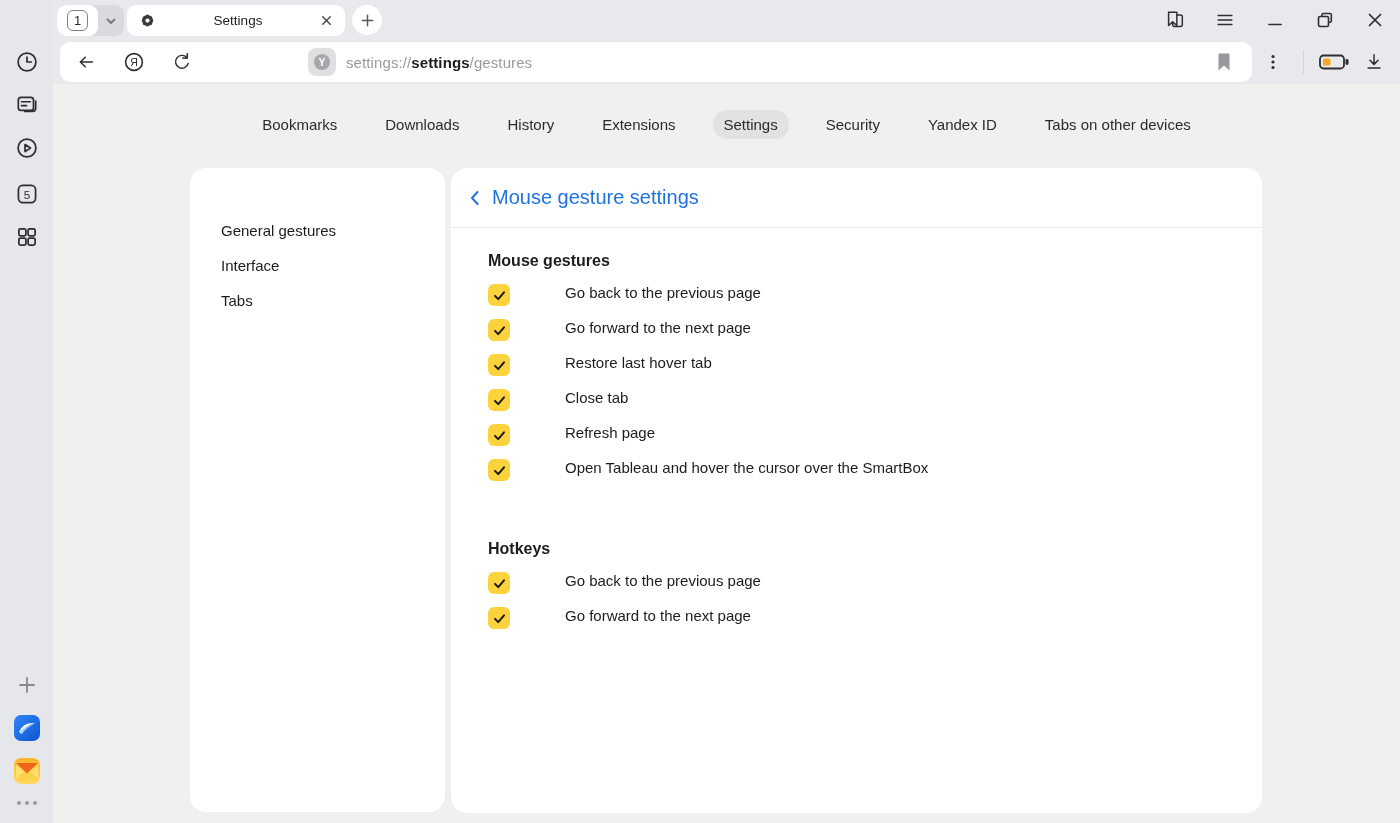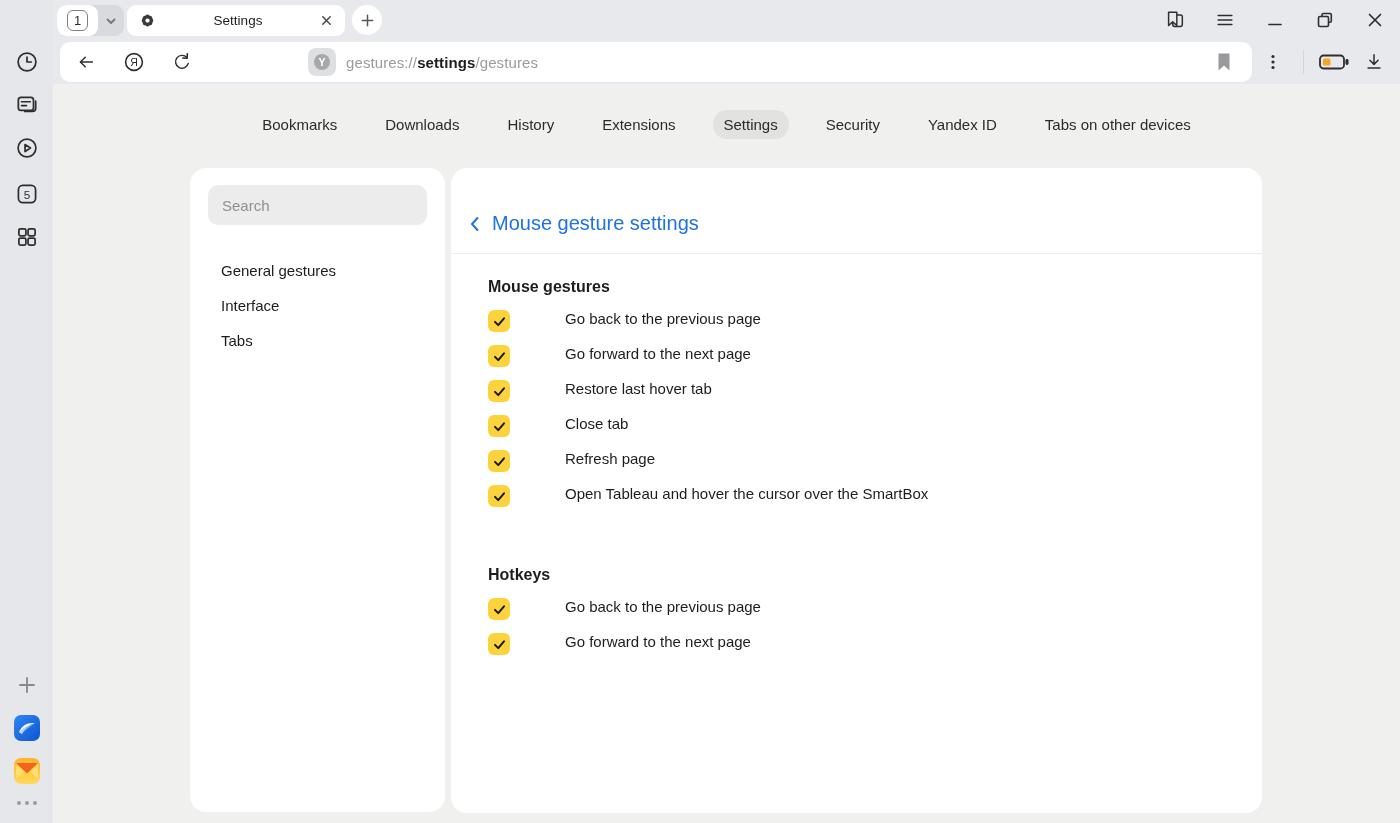--- a/index.html
+++ b/index.html
@@ -43,21 +43,21 @@
   .nav-item.active { background:#e2e2e1; }
 
   .panel { position:absolute; background:#fff; border-radius:16px; }
   .left-panel { left:137px; top:84px; width:255px; height:644px; padding:17px 18px; }
   .search-box { width:219px; height:40px; background:#ececec; border:none; border-radius:10px; padding:0 14px; font-size:15px; color:#1d1d1f; font-family:"Liberation Sans", sans-serif; outline:none; }
   .search-box::placeholder { color:#8e8f92; }
   .side-list { margin-top:28px; }
   .side-item { height:35px; display:flex; align-items:center; padding-left:13px; font-size:15px; color:#1d1d1f; border-radius:8px; }
 
   .main-panel { left:398px; top:84px; width:811px; height:645px; }
-  .main-header { height:60px; display:flex; align-items:center; padding-left:17px; border-bottom:1px solid #ebebeb;margin-top:26px; }
+  .main-header { height:60px; display:flex; align-items:center; padding-left:17px; border-bottom:1px solid #ebebeb; }
   .main-title { margin-left:10px; font-size:20px; font-weight:500; color:var(--accent-blue,#1f72e0); }
   .main-body { padding:24px 30px 0 37px; }
   .section-heading { font-size:16px; font-weight:700; color:#1d1d1f; }
   .check-list { margin-top:14px; }
   .check-row { height:35px; display:flex; align-items:flex-start;gap:44px; }
   .checkbox { width:22px; height:22px; border-radius:6px; background:var(--checkbox-yellow,#fcd33c); display:flex; align-items:center; justify-content:center; flex:0 0 auto; }
   .check-label { margin-left:11px; font-size:15px; color:#1d1d1f; }
   .section-gap { height:46px; }
 </style>
 </head>
@@ -232,21 +232,21 @@
           <path class="icon-stroke" d="M18.8 13.5 A7 7 0 1 1 17.3 7.2" stroke-width="1.8"></path>
           <path d="M17.8 3.2 L17.6 7.9 L13 7.6" fill="none" stroke="#2e2e30" stroke-width="1.8" stroke-linecap="round" stroke-linejoin="round"></path>
         </svg>
       </div>
       <div class="site-badge">
         <svg width="20" height="20" viewBox="0 0 20 20">
           <circle cx="10" cy="10" r="8" fill="#a7a8ab"></circle>
           <text x="10" y="14" text-anchor="middle" font-size="10.5" font-weight="bold" font-family="Liberation Sans, sans-serif" fill="#ffffff">Y</text>
         </svg>
       </div>
-      <div class="urltext"><span>gestures://</span><b>settings</b><span>/gestures</span></div>
+      <div class="urltext"><span>settings://</span><b>settings</b><span>/gestures</span></div>
       <div class="bookmark-flag">
         <svg width="20" height="24" viewBox="0 0 20 24">
           <path d="M4.5 3.5 h11 v17 l-5.5 -5 l-5.5 5 Z" fill="#98999d"></path>
         </svg>
       </div>
     </div>
     <div class="toolbar-right">
       <div class="tb-btn">
         <svg width="18" height="18" viewBox="0 0 18 18">
           <circle cx="9" cy="3.5" r="1.6" fill="#2e2e30"></circle>
@@ -277,21 +277,20 @@
       <div class="nav-item">Downloads</div>
       <div class="nav-item">History</div>
       <div class="nav-item">Extensions</div>
       <div class="nav-item active">Settings</div>
       <div class="nav-item">Security</div>
       <div class="nav-item">Yandex ID</div>
       <div class="nav-item">Tabs on other devices</div>
     </div>
 
     <div class="panel left-panel">
-      <input class="search-box" type="text" placeholder="Search" style="">
       <div class="side-list">
         <div class="side-item">General gestures</div>
         <div class="side-item">Interface</div>
         <div class="side-item">Tabs</div>
       </div>
     </div>
 
     <div class="panel main-panel">
       <div class="main-header">
         <svg width="14" height="18" viewBox="0 0 14 18">

